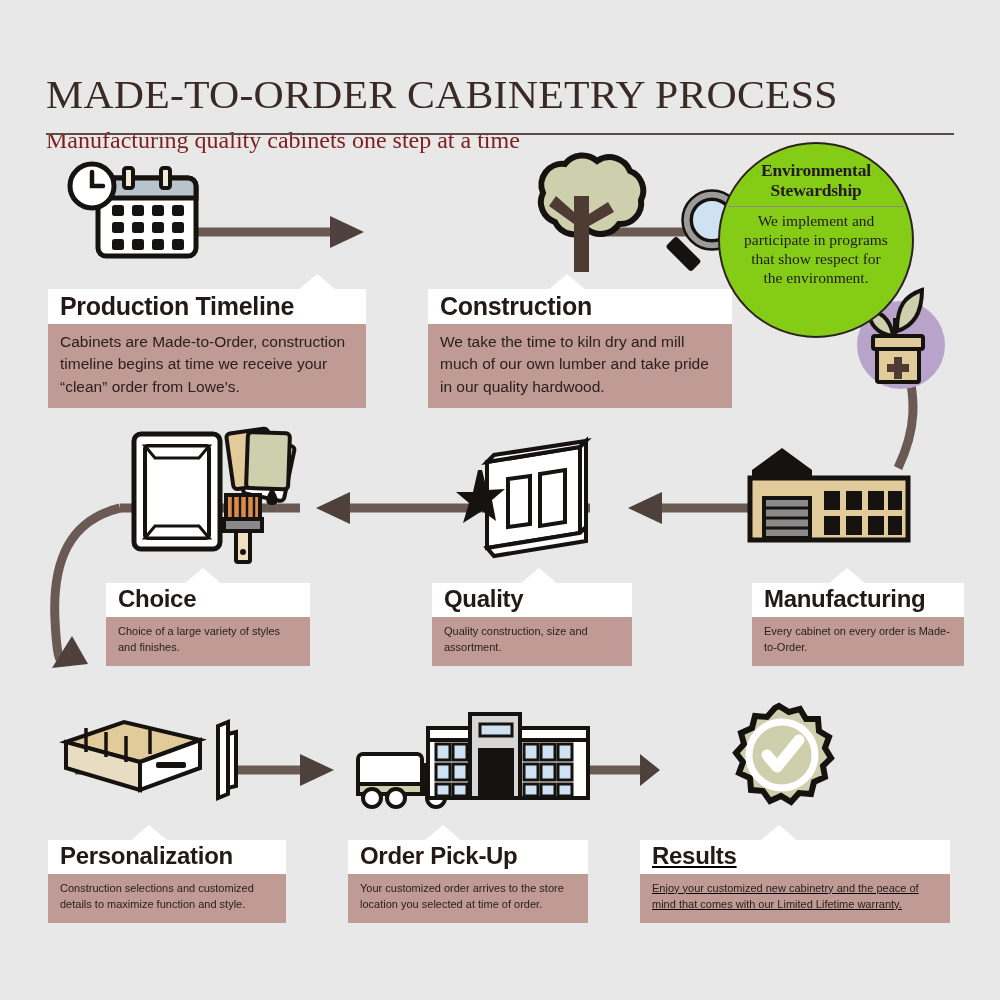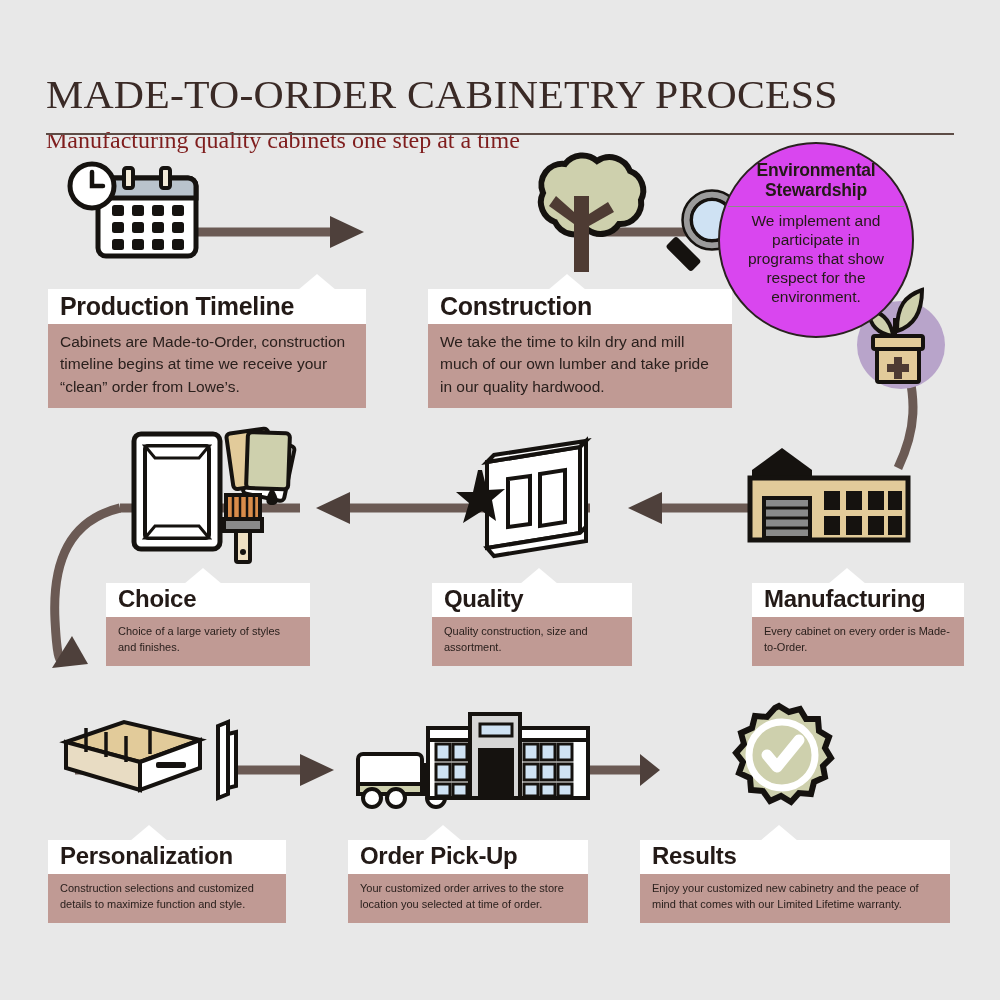--- a/index.html
+++ b/index.html
@@ -43,23 +43,23 @@
     font-size: 15.5px; line-height: 1.44;
     padding: 7px 12px 10px 12px;
   }
   .card.sm .head { font-size: 24px; }
   .card.sm .body { font-size: 11px; }
 
   
   .circle {
     position: absolute; left: 718px; top: 142px;
     width: 196px; height: 196px; border-radius: 50%;
-    background: #d946ef; border: 2px solid #2a2220;
+    background: #84cc16; border: 2px solid #2a2220;
     display: flex; flex-direction: column; align-items: center;
-    padding-top: 16px; z-index: 12;
+    padding-top: 16px; z-index: 12; font-family: Liberation Serif, serif;
   }
   .circle .ct {
     font-size: 17.5px; font-weight: bold; color: #231a17;
     text-align: center; line-height: 1.16; letter-spacing: -.2px;
   }
   .circle .cdiv { width: 176px; height: 1.5px; background: #8e8a88; margin: 5px 0 5px 0; }
   .circle .cb { font-size: 15.5px; color: #231a17; text-align: center; line-height: 1.22; padding: 0 24px; }
 
   svg.layer { position: absolute; left: 0; top: 0; width: 1000px; height: 1000px; }
   .l-conn { z-index: 2; }
@@ -312,19 +312,19 @@
     <div class="head">Personalization</div>
     <div class="body">Construction selections and customized details to maximize function and style.</div>
   </div>
 
   <div class="card sm" style="left:348px; top:840px; width:240px;">
     <div class="tip" style="left:76px;"></div>
     <div class="head">Order Pick-Up</div>
     <div class="body">Your customized order arrives to the store location you selected at time of order.</div>
   </div>
 
-  <div class="card sm" style="left:640px; top:840px; width:310px;">
+  <div class="card sm" style="left:640px; top:840px; width:310px;text-decoration:underline;">
     <div class="tip" style="left:120px;"></div>
     <div class="head">Results</div>
     <div class="body">Enjoy  your customized new cabinetry and the peace of mind that comes with our Limited Lifetime warranty.</div>
   </div>
 
 </div>
 
 </body></html>

